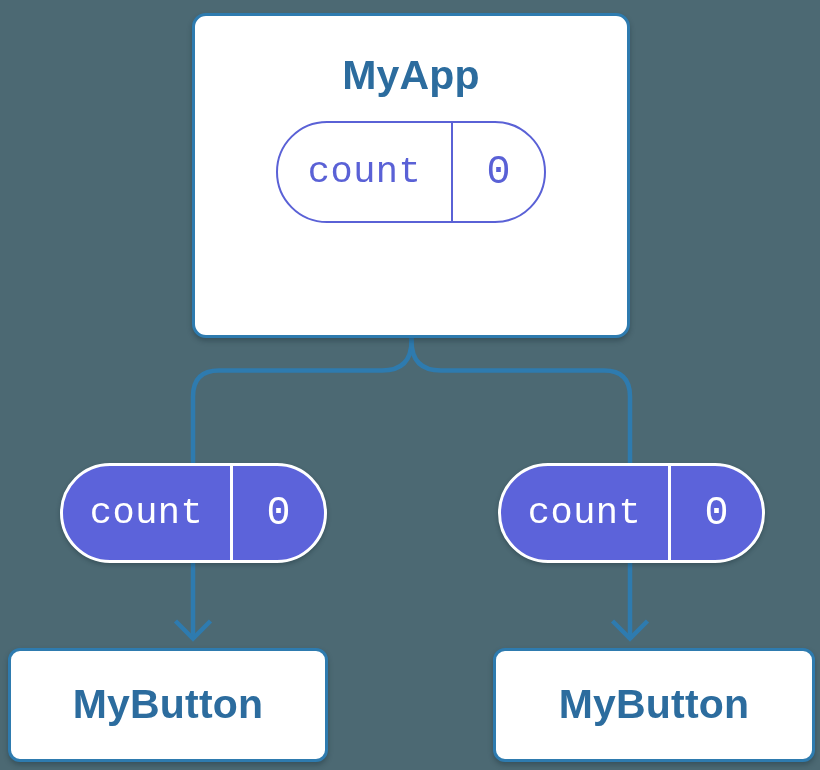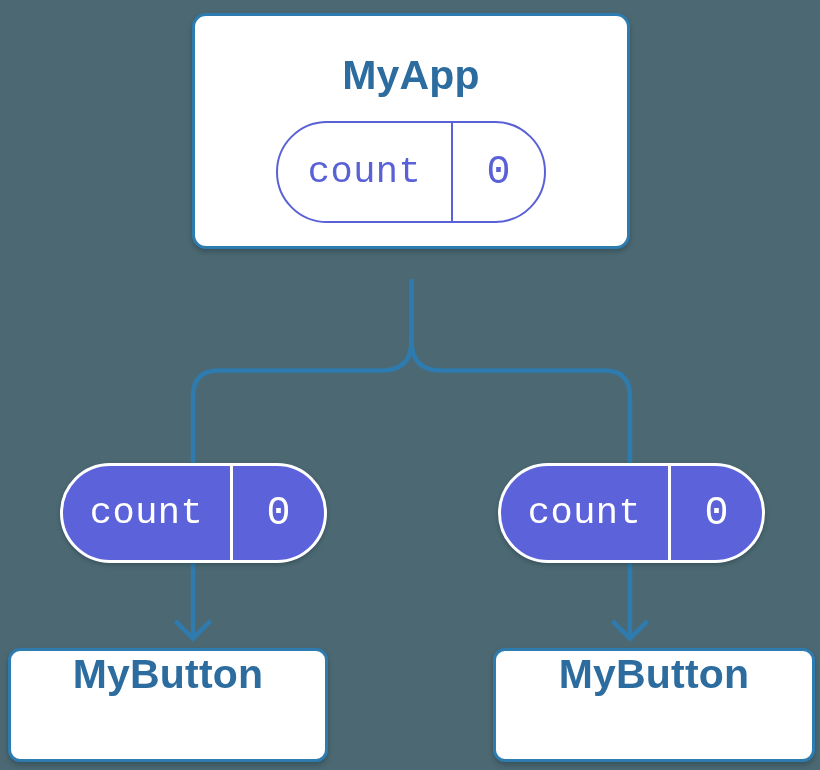--- a/index.html
+++ b/index.html
@@ -14,22 +14,22 @@
 
   .card{
     position:absolute;
     background:#ffffff;
     border:3px solid #2E7BAF;
     box-sizing:border-box;
     box-shadow:0 3px 5px rgba(20,40,50,0.35);
     display:flex;flex-direction:column;align-items:center;
     z-index:2;
   }
-  .card.root{left:192px;top:13px;width:438px;height:236px;border-radius:14px;}
-  .card.child{top:648px;width:320px;height:114px;border-radius:12px;}
+  .card.root{left:192px;top:13px;width:438px;height:325px;border-radius:14px;}
+  .card.child{top:648px;width:320px;height:114px;border-radius:12px;justify-content:center;}
   .card.child.left{left:8px;}
   .card.child.right{left:493px;width:322px;}
 
   .comp-title{
     color:#2C6C9E;
     font-size:41px;font-weight:700;
     letter-spacing:0.2px;
     line-height:1.15;
   }
   .card.root .comp-title{margin-top:36px;}

